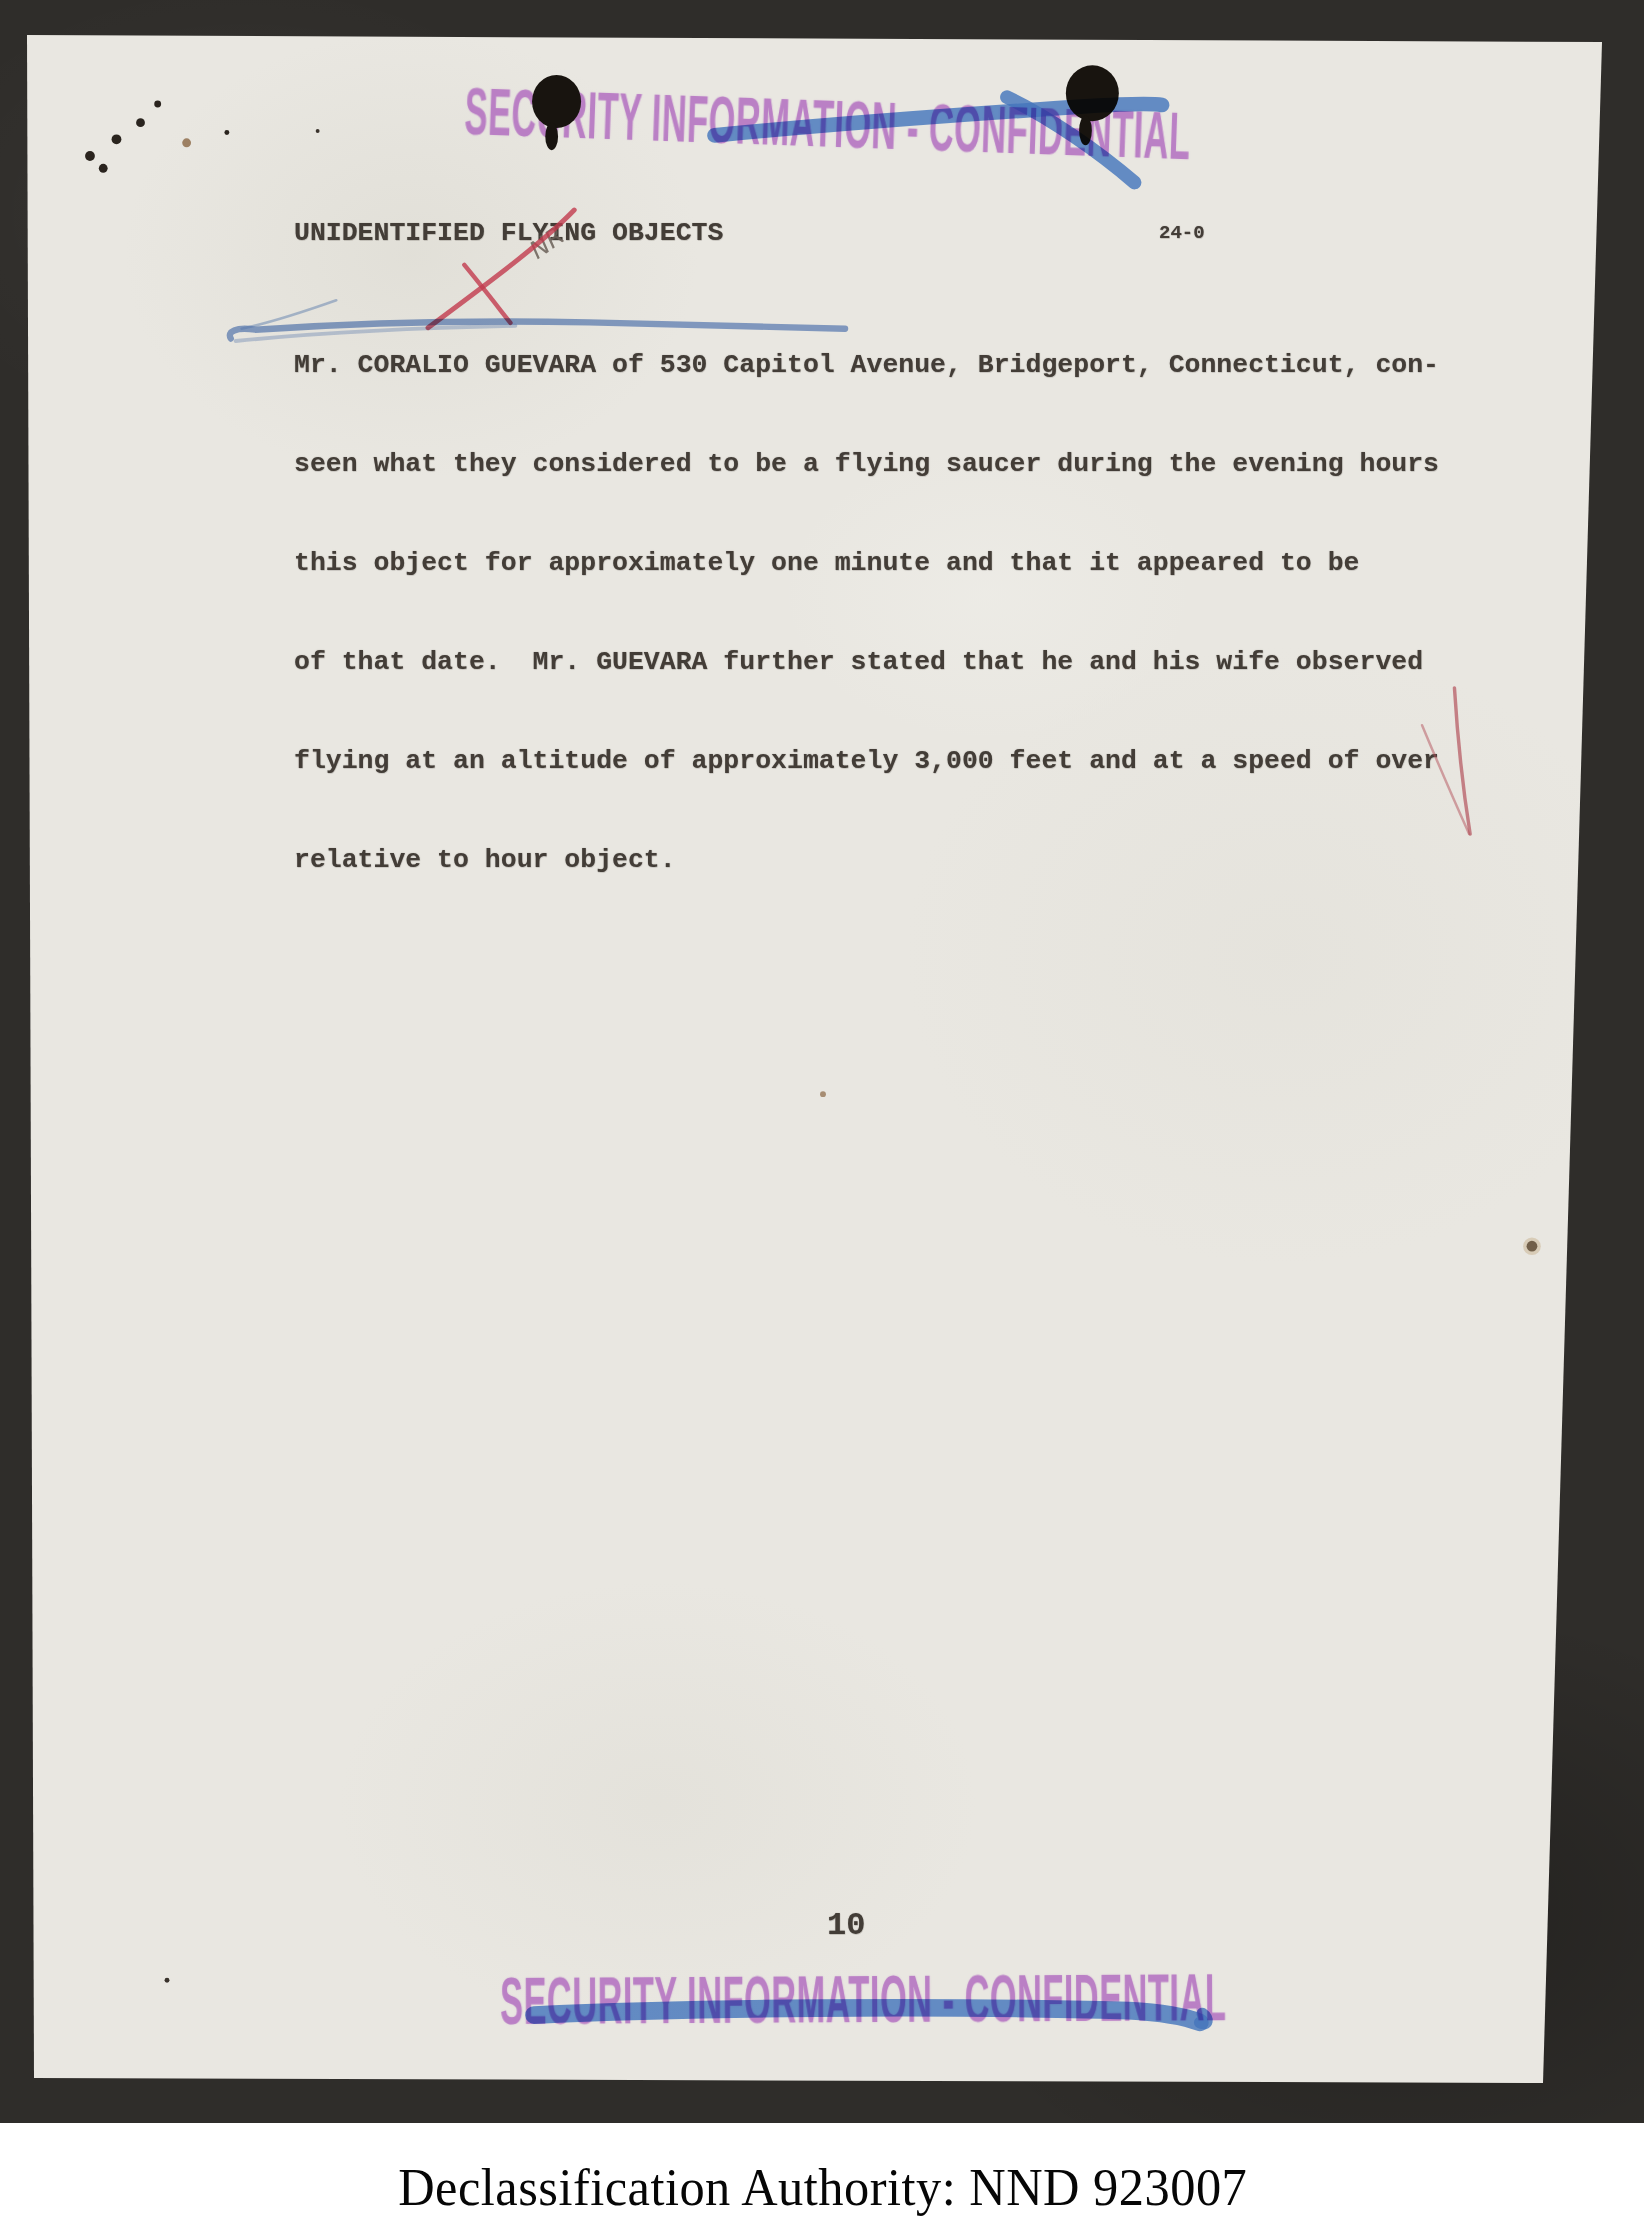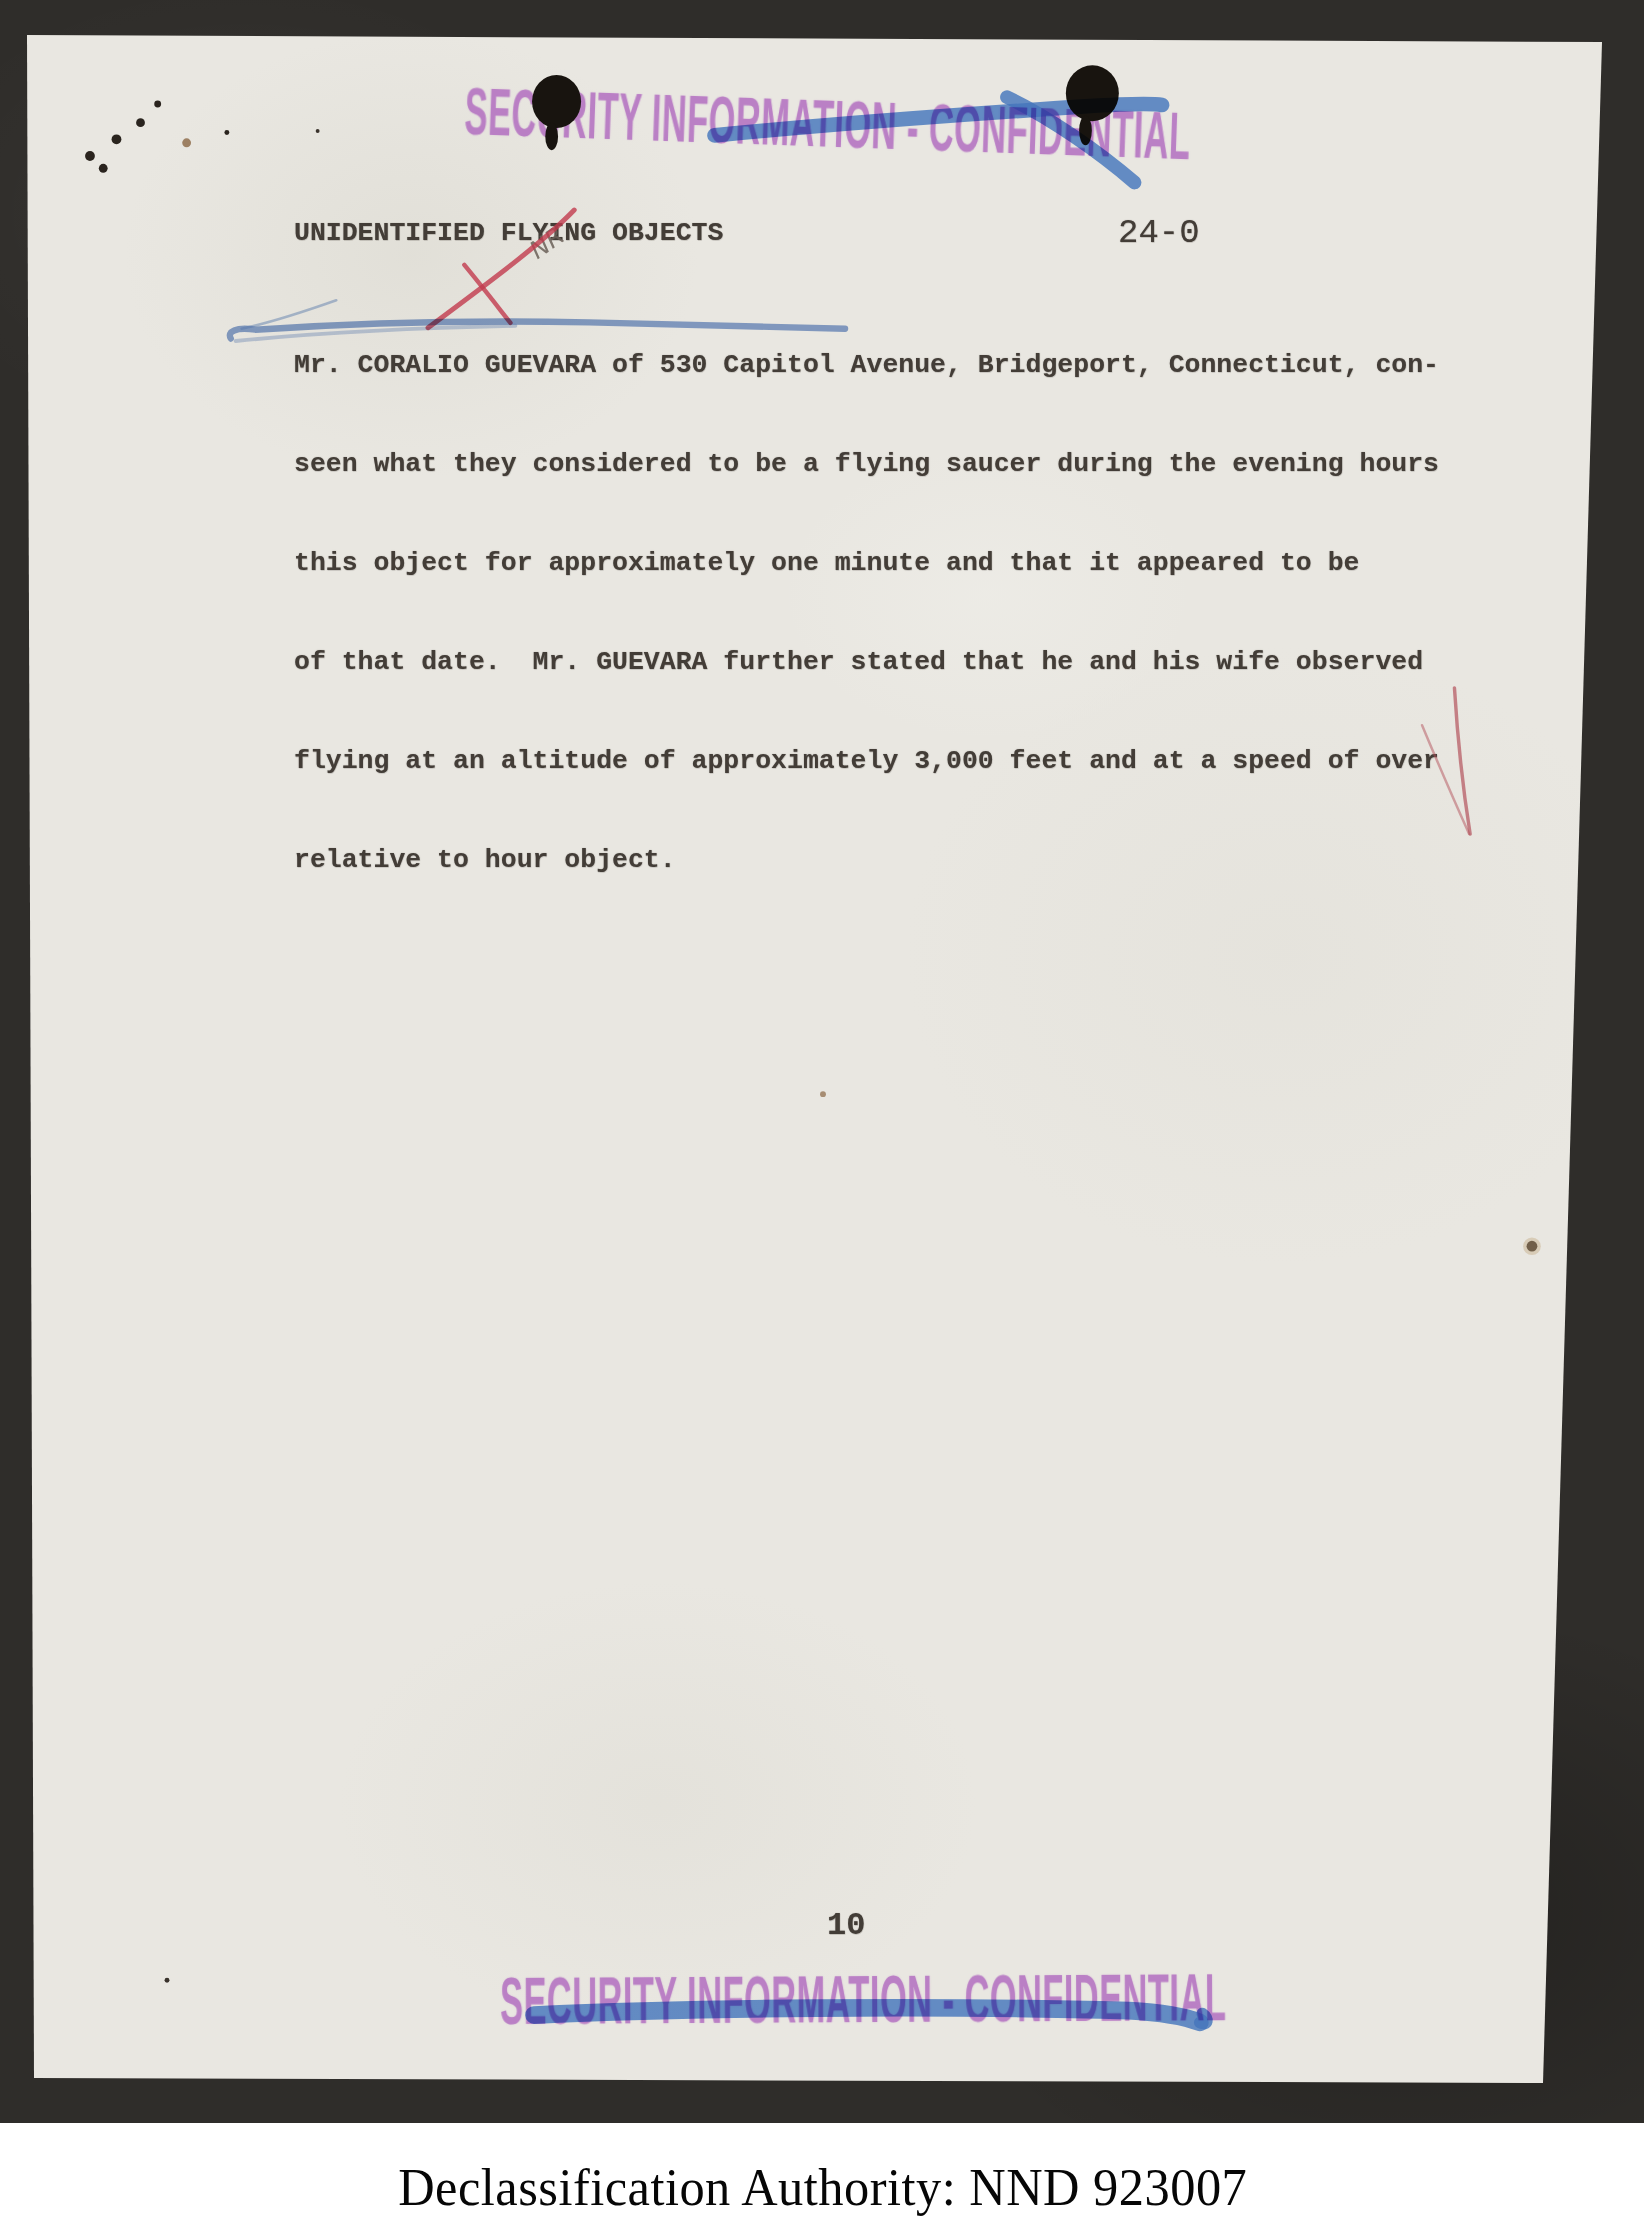--- a/index.html
+++ b/index.html
@@ -26,21 +26,21 @@
       radial-gradient(ellipse 343px 245px at 60% 28%, rgba(240,239,234,0.5), transparent 60%);
     clip-path:polygon(27px 35px, 1602px 42px, 1543px 2083px, 34px 2078px);
   }
   .tw{
     position:absolute;font-family:"Liberation Mono","DejaVu Sans Mono",monospace;
     color:#433d37;white-space:pre;
     text-shadow:0 0 1px rgba(67,61,55,0.5), 0.5px 0.5px 0 rgba(67,61,55,0.15);
     margin-left:22px;
   }
   .doc-title{left:272px;top:219px;font-size:26.5px;font-weight:bold;line-height:29px;}
-  .file-no{left:1096px;top:219px;font-size:34px;font-weight:normal;line-height:29px;}
+  .file-no{left:1137px;top:219px;font-size:19px;font-weight:bold;line-height:29px;}
   .body-text{left:272px;top:283px;font-size:26.5px;line-height:33px;font-weight:bold;
              text-shadow:0 0 1.2px rgba(67,61,55,0.42), 0.5px 0.5px 0 rgba(67,61,55,0.12);}
   .sig-block{left:865px;top:673px;font-size:26.5px;line-height:33px;font-weight:bold;
              text-shadow:0 0 1.2px rgba(67,61,55,0.42), 0.5px 0.5px 0 rgba(67,61,55,0.12);}
   .page-no{left:805px;top:1907px;font-size:32px;font-weight:bold;}
   .stamp{
     position:absolute;font-family:"Liberation Sans",sans-serif;font-weight:bold;
     font-size:66px;line-height:66px;letter-spacing:1px;color:rgba(178,110,192,0.78);
     transform-origin:left top;white-space:pre;filter:blur(0.6px);
     text-shadow:0 0 2px rgba(178,110,192,0.35);

